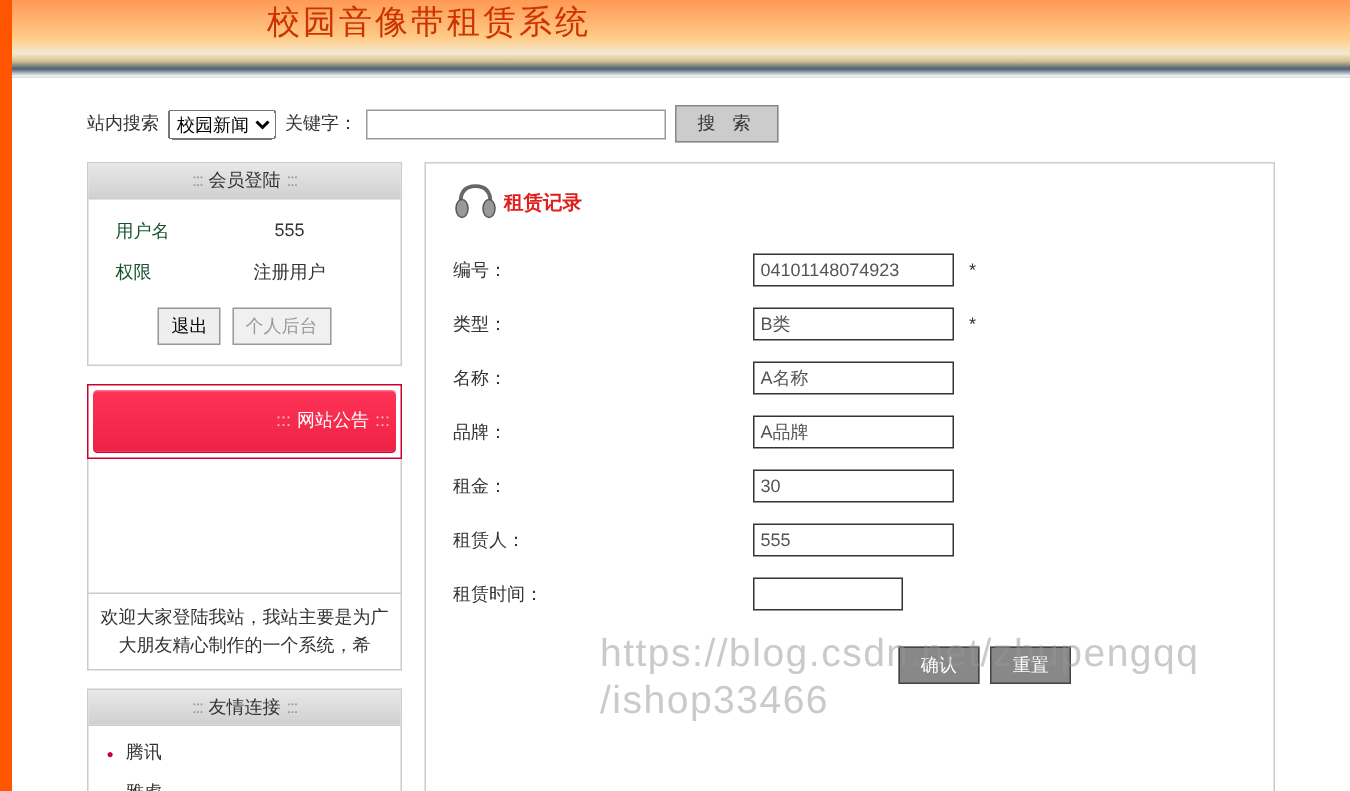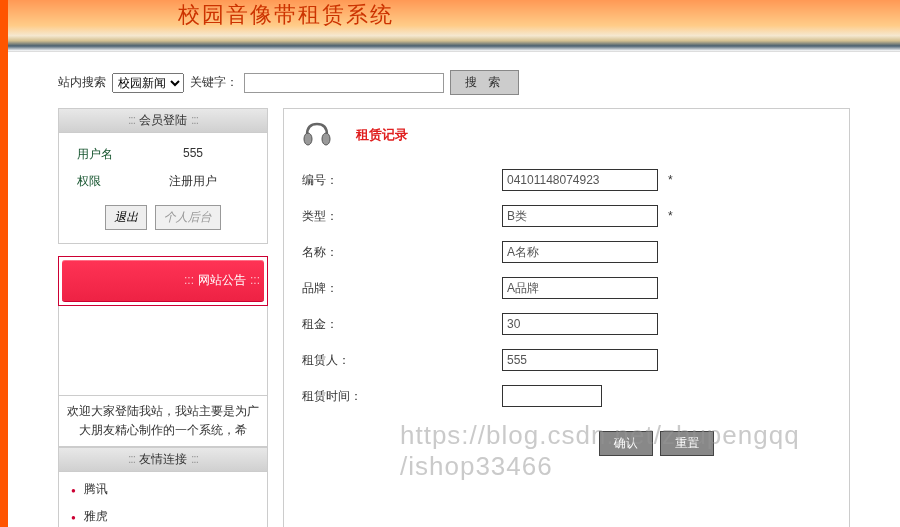--- a/index.html
+++ b/index.html
@@ -61,21 +61,20 @@
     .login-label { width: 60px; color: #14532d; }
     .login-value { flex: 1; text-align: center; color: #333; }
     .login-actions { text-align: center; padding: 10px 0 5px; }
     .btn-small { 
       padding: 3px 8px; 
       font-size: 12px; 
       background: #eee; 
       border: 1px solid #999; 
       cursor: pointer; 
       margin: 0 2px;
-      font-style: italic;
     }
     .btn-small.disabled { color: #999; background: #f0f0f0; }
     
     .panel-red { border: 1px solid #cc0033; margin-bottom: 0; }
     .panel-red .panel-header-red { 
       background: linear-gradient(to bottom, #ff3355, #ee2244); 
       color: #fff; 
       text-align: right; 
       padding: 12px 0; 
       font-size: 12px;
@@ -83,42 +82,42 @@
       border-radius: 3px;
       margin: 3px;
       box-shadow: inset 0 1px 0 rgba(255,255,255,0.3);
     }
     .panel-red .panel-header-red::before, .panel-red .panel-header-red::after {
       content: ":::";
       margin: 0 4px;
       color: rgba(255,255,255,0.7);
     }
     .notice-body { min-height: 90px; border: 1px solid #ccc; border-top: none; background: #fff; }
-    .notice-text { padding: 6px 8px; color: #333; line-height: 1.6; text-align: center; border: 1px solid #ccc; border-top: none; }
+    .notice-text { padding: 6px 8px; color: #333; line-height: 1.6; text-align: center; border: 1px solid #ccc; border-top: none; margin-bottom: 12px; }
     
     .links-list { list-style: none; padding: 4px 0; }
     .links-list li { padding: 5px 12px; color: #333; }
     .links-list li::before { content: "○"; color: #cc0033; font-size: 8px; margin-right: 8px; vertical-align: middle; }
     .links-list li.filled::before { content: "●"; }
     
     .main-content { flex: 1; border: 1px solid #ccc; padding: 12px 18px; background: #fff; }
     
-    .content-header { display: flex; align-items: center; gap: 24px; margin-bottom: 20px; }
+    .content-header { display: flex; align-items: center; gap: 4px; margin-bottom: 20px; }
     .headset-icon { 
       width: 30px; 
       height: 28px; 
       position: relative;
     }
     .headset-icon svg { width: 100%; height: 100%; }
     .content-title { color: #e02020; font-size: 13px; font-weight: bold; }
     
     .form-row { display: flex; align-items: center; margin-bottom: 14px; }
     .form-label { width: 200px; color: #333; }
     .form-input { 
-      width: 156px; 
+      width: 134px; 
       padding: 3px 4px; 
       border: 1px solid #333; 
       font-size: 12px;
       height: 22px;
       color: #555;
     }
     .form-input.short { width: 100px; }
     .required-star { margin-left: 10px; color: #333; }
     
     .form-actions { text-align: center; padding-top: 10px; padding-left: 180px; }

